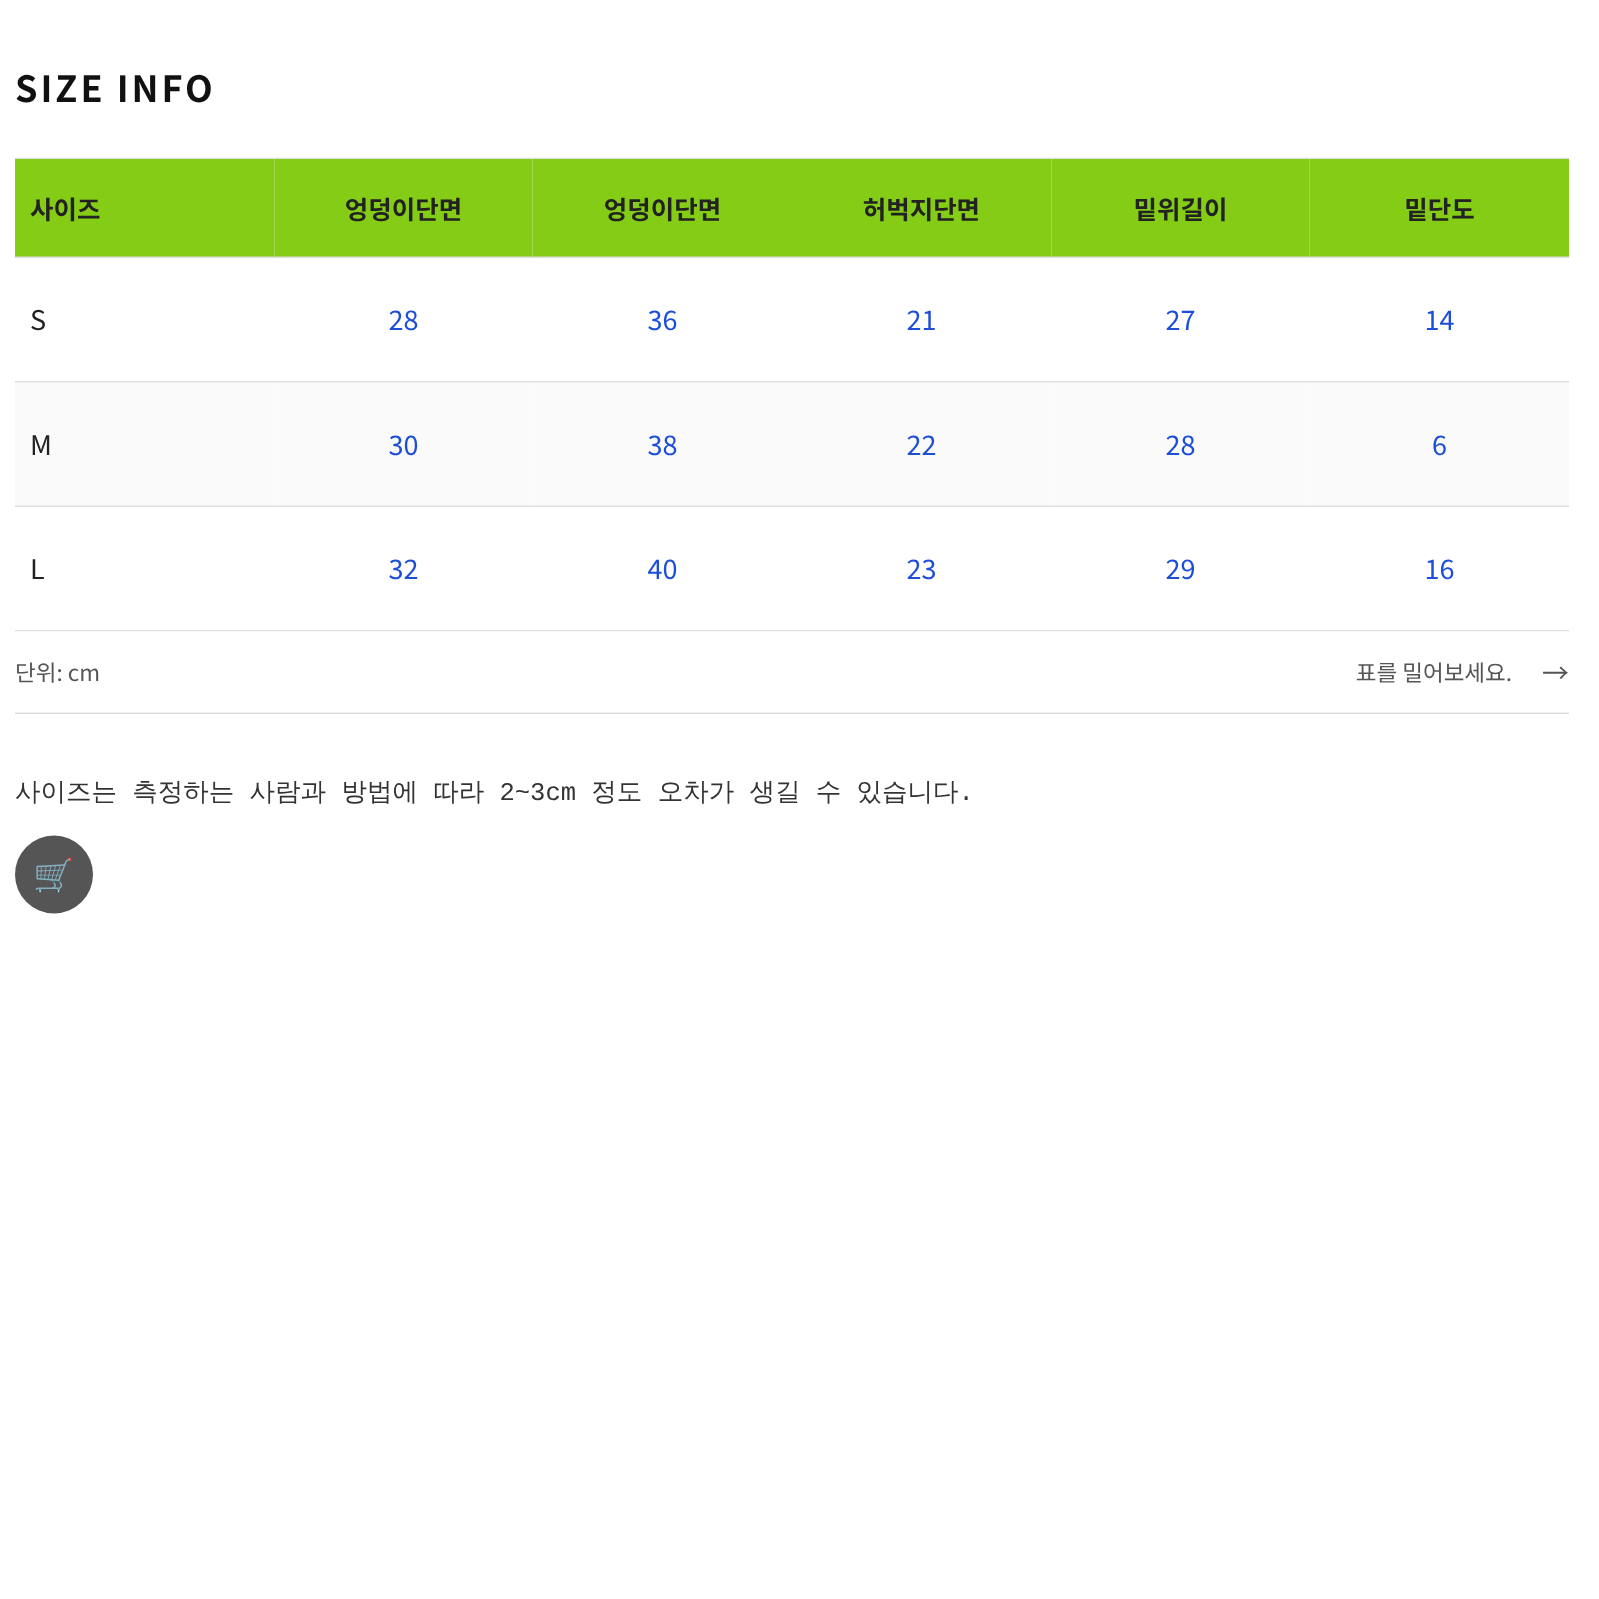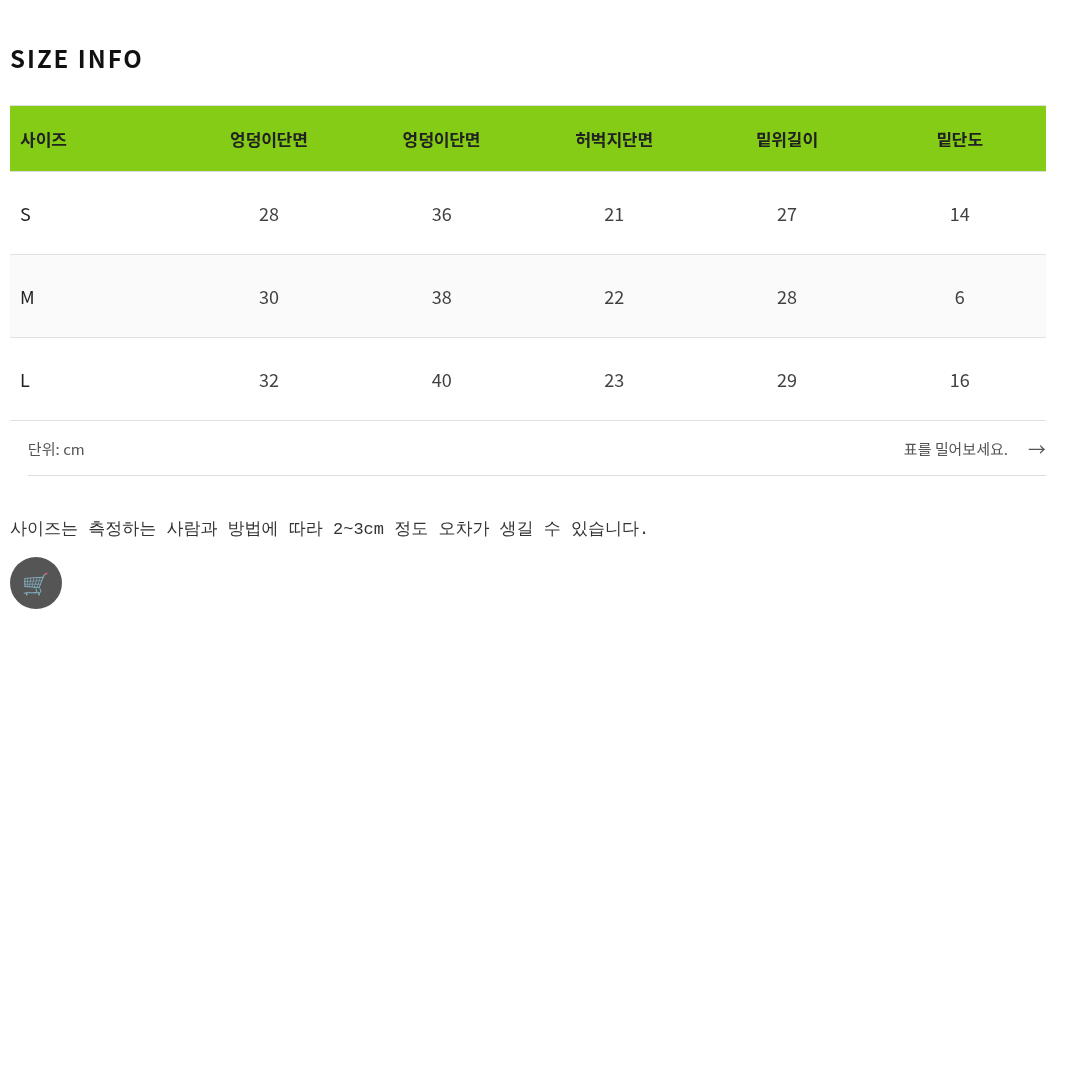--- a/index.html
+++ b/index.html
@@ -59,21 +59,21 @@
     th:first-child {
       text-align: left;
       padding-left: 10px;
     }
 
     td {
       padding: 28px 10px;
       font-size: 18px;
       text-align: center;
       border-bottom: 1px solid #e0e0e0;
-      color: #404040;
+      color: #1d4ed8;
     }
 
     td:first-child {
       text-align: left;
       padding-left: 10px;
       font-size: 18px;
       color: #222;
     }
 
     tbody tr:nth-child(odd) {
@@ -84,21 +84,20 @@
       background: #fafafa;
     }
 
     .table-footer {
       display: flex;
       justify-content: space-between;
       align-items: center;
       padding: 14px 0 14px 0;
       border-bottom: 1px solid #ddd;
       margin-bottom: 30px;
-      margin-left: 18px;
     }
 
     .unit-text {
       font-size: 15px;
       color: #555;
     }
 
     .scroll-hint {
       display: flex;
       align-items: center;

